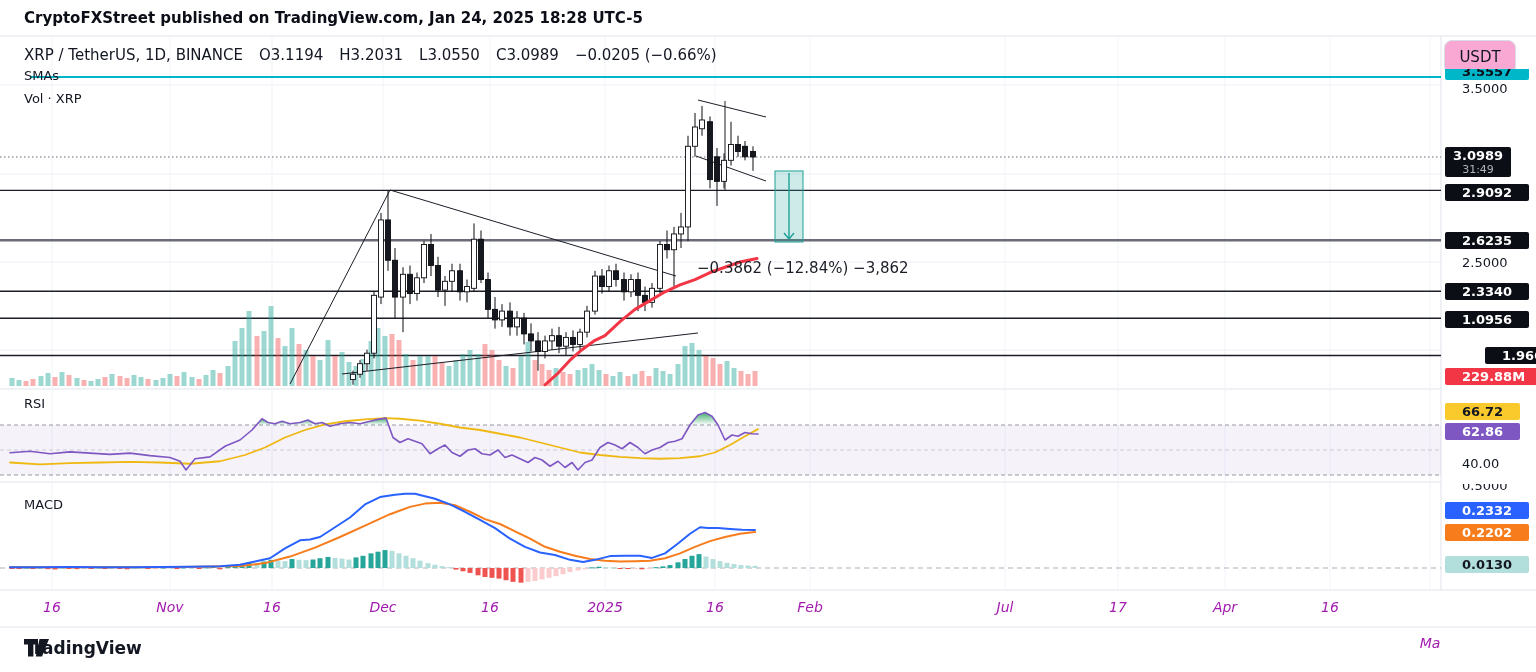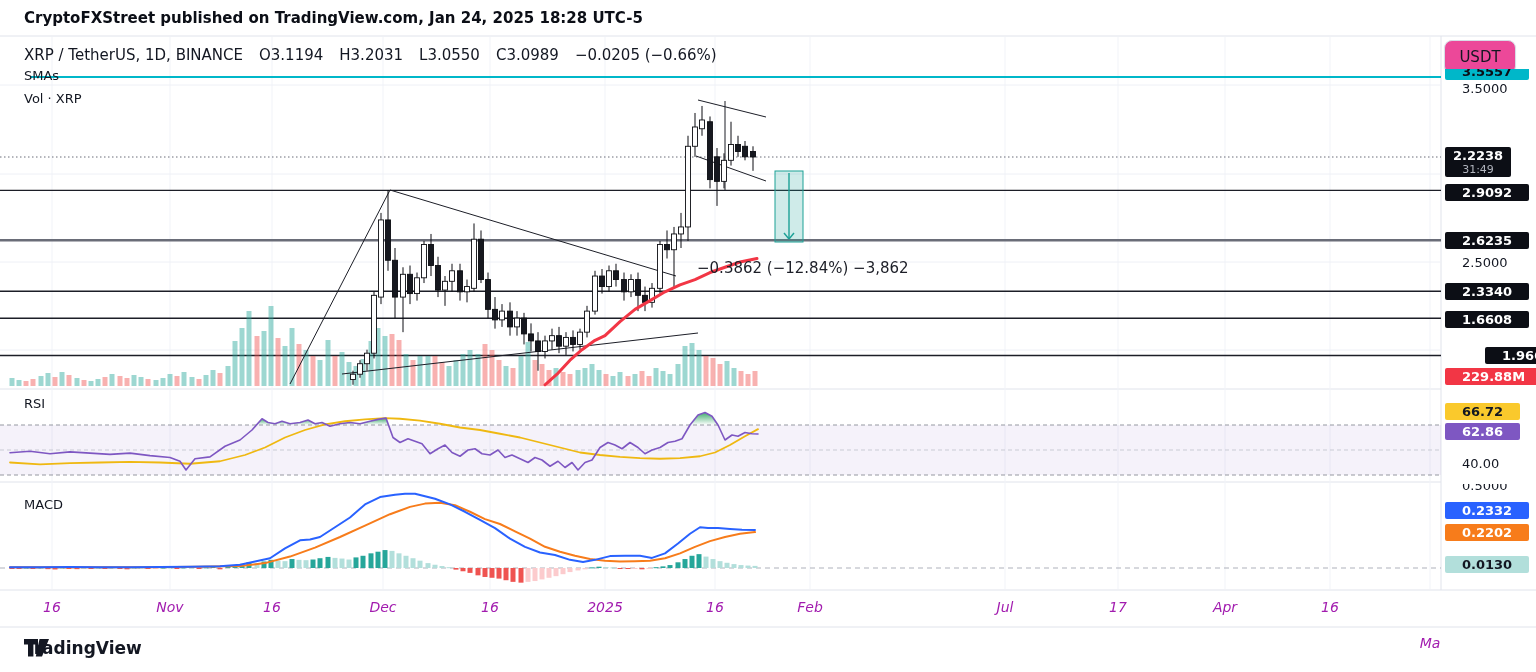--- a/index.html
+++ b/index.html
@@ -1,21 +1,21 @@
 <!DOCTYPE html>
 <html><head>
 <meta charset="utf-8">
 <style>
   html,body{margin:0;padding:0;background:#fff;}
   #page{position:relative;width:1536px;height:672px;background:#fff;overflow:hidden;
         font-family:"DejaVu Sans","Liberation Sans",sans-serif;color:#131722;}
   .attr{position:absolute;left:24px;top:9px;font-size:15px;font-weight:700;color:#0b0e16;}
   .legend-row{position:absolute;left:24px;top:46px;display:flex;gap:16px;font-size:15px;font-weight:500;white-space:nowrap;}
   .legend-sub{position:absolute;left:24px;font-size:13px;font-weight:400;color:#131722;}
-  .usdt-btn{position:absolute;left:1444px;top:40px;width:70px;height:32px;background:#ec4899;border:1px solid #d8dce6;
+  .usdt-btn{position:absolute;left:1444px;top:40px;width:70px;height:32px;background:#f9a8d4;border:1px solid #d8dce6;
             border-radius:8px;display:flex;align-items:center;justify-content:center;font-size:15px;font-weight:500;
             box-shadow:0 1px 2px rgba(0,0,0,.06);}
   .axlabel{position:absolute;left:1445px;min-width:56px;box-sizing:border-box;font-size:13px;font-weight:700;
            padding:1px 17px;border-radius:2px;text-align:center;line-height:15px;white-space:nowrap;}
   .axblack{background:#0c0e15;color:#fff;}
   .axplain{background:transparent;color:#131722;font-weight:400;text-align:left;}
   .clipwrap{position:absolute;left:1445px;overflow:hidden;}
   .pricebox{position:absolute;left:1445px;min-width:56px;background:#0c0e15;color:#fff;border-radius:2px;
             text-align:center;padding:1px 5px;font-size:13px;font-weight:700;line-height:15px;}
   .countdown{font-size:11px;font-weight:400;color:#b2b5be;line-height:13px;}
@@ -431,28 +431,28 @@
   <div class="legend-sub" style="top:91px;">Vol · XRP</div>
 
   <div class="usdt-btn">USDT</div>
 
   <div class="clipwrap" style="top:69px;height:14px;">
     <div class="axlabel" style="position:static;background:#00b7c9;color:#0b0e16;margin-top:-6px;">3.5557</div>
   </div>
   <div class="axlabel axplain" style="top:80px;">3.5000</div>
 
   <div class="pricebox" style="top:147px;">
-    <div>2.2238</div>
+    <div>3.0989</div>
     <div class="countdown">31:49</div>
   </div>
   <div class="axlabel axblack" style="top:184px;">2.9092</div>
   <div class="axlabel axblack" style="top:232px;">2.6235</div>
   <div class="axlabel axplain" style="top:254px;">2.5000</div>
   <div class="axlabel axblack" style="top:283px;">2.3340</div>
-  <div class="axlabel axblack" style="top:311px;">1.6608</div>
+  <div class="axlabel axblack" style="top:311px;">1.0956</div>
   <div class="axlabel axblack" style="top:347px;margin-left:40px;">1.9669</div>
   <div class="axlabel" style="top:368px;background:#f23645;color:#fff;">229.88M</div>
 
   <div class="pane-label" style="left:24px;top:396px;">RSI</div>
   <div class="axlabel" style="top:403px;background:#fac92c;color:#131722;">66.72</div>
   <div class="axlabel" style="top:423px;background:#7e57c2;color:#fff;">62.86</div>
   <div class="axlabel axplain" style="top:455px;">40.00</div>
 
   <div class="pane-label" style="left:24px;top:497px;">MACD</div>
   <div class="clipwrap" style="top:484px;height:11px;">

